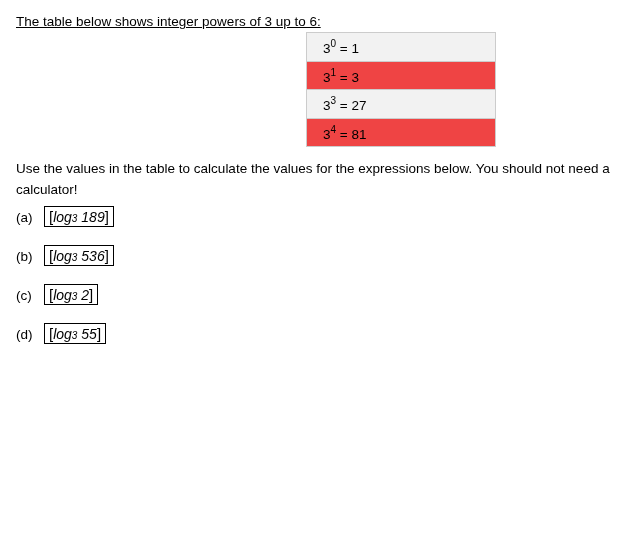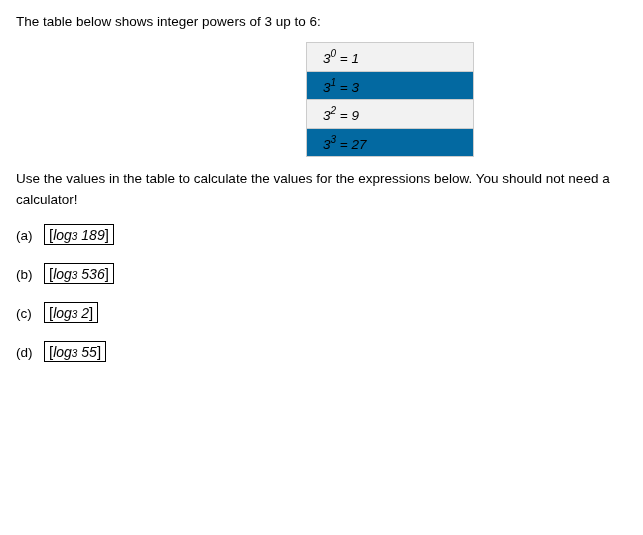--- a/index.html
+++ b/index.html
@@ -13,49 +13,48 @@
       font-size: 14px;
       background: #ffffff;
       color: #000000;
       padding: 12px 16px;
       width: 643px;
       min-height: 535px;
     }
 
     .intro-text {
       font-size: 13.5px;
-      margin-bottom: 10px;
       line-height: 1.5;
+      text-decoration: underline;
     }
 
     .table-container {
       margin-left: 290px;
       margin-bottom: 12px;
     }
 
     table {
       border-collapse: collapse;
-      width: 168px;
-      font-style: italic;
+      width: 190px;
     }
 
     table tr td {
       padding: 5px 20px 5px 16px;
       font-size: 13.5px;
       border: 1px solid #cccccc;
-      background: #0369a1;
+      background: #ef4444;
     }
 
     table tr:nth-child(odd) td {
       background: #f2f2f2;
     }
 
     .instructions-text {
       font-size: 13.5px;
-      margin-bottom: 14px;
+      margin-bottom: 6px;
       line-height: 1.5;
     }
 
     .question-block {
       margin-bottom: 18px;
     }
 
     .question-line {
       display: flex;
       align-items: baseline;
@@ -101,24 +100,24 @@
 <div class="table-container">
   <table>
     <tbody id="table-body">
     <tr>
           <td>3<sup>0</sup> = 1</td>
         </tr>
         <tr>
           <td>3<sup>1</sup> = 3</td>
         </tr>
         <tr>
-          <td>3<sup>2</sup> = 9</td>
+          <td>3<sup>3</sup> = 27</td>
         </tr>
         <tr>
-          <td>3<sup>3</sup> = 27</td>
+          <td>3<sup>4</sup> = 81</td>
         </tr>
       </tbody>
   </table>
 </div>
 
 <p class="instructions-text">Use the values in the table to calculate the values for the expressions below. You should not need a calculator!</p>
 
 <div id="questions-container">
     <div class="question-block">
       <div class="question-line">

